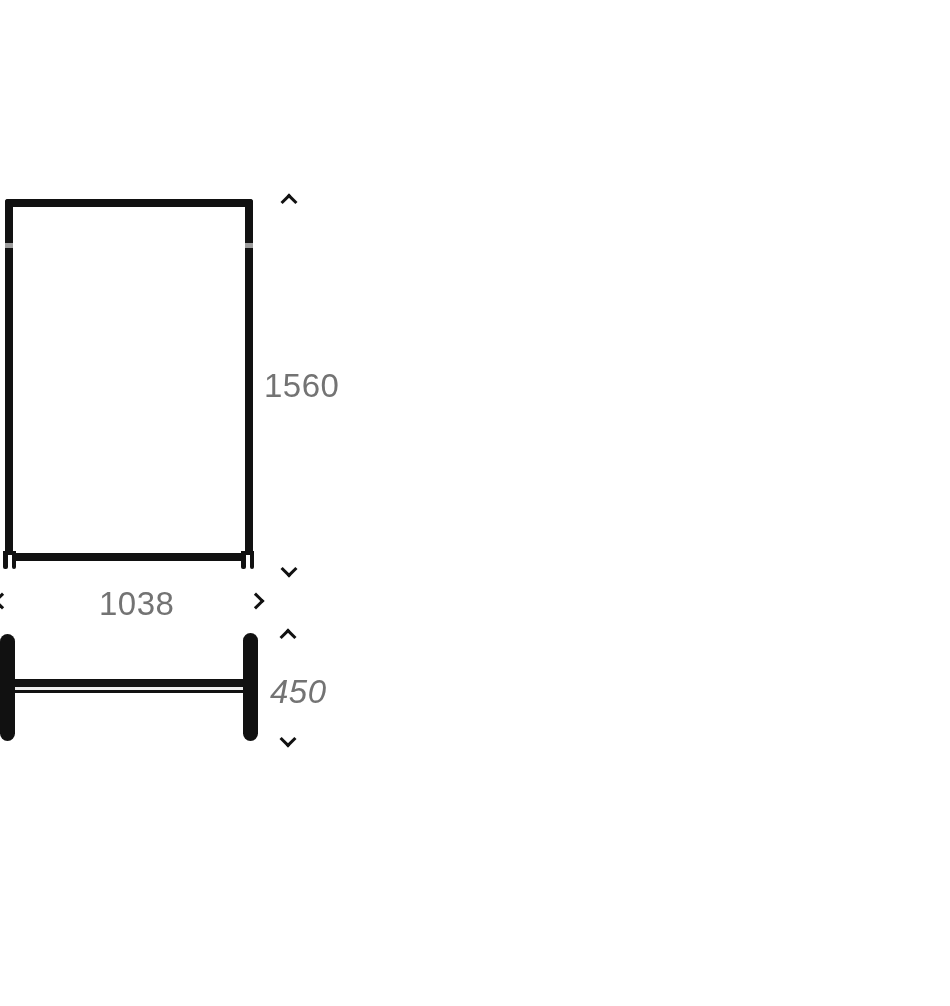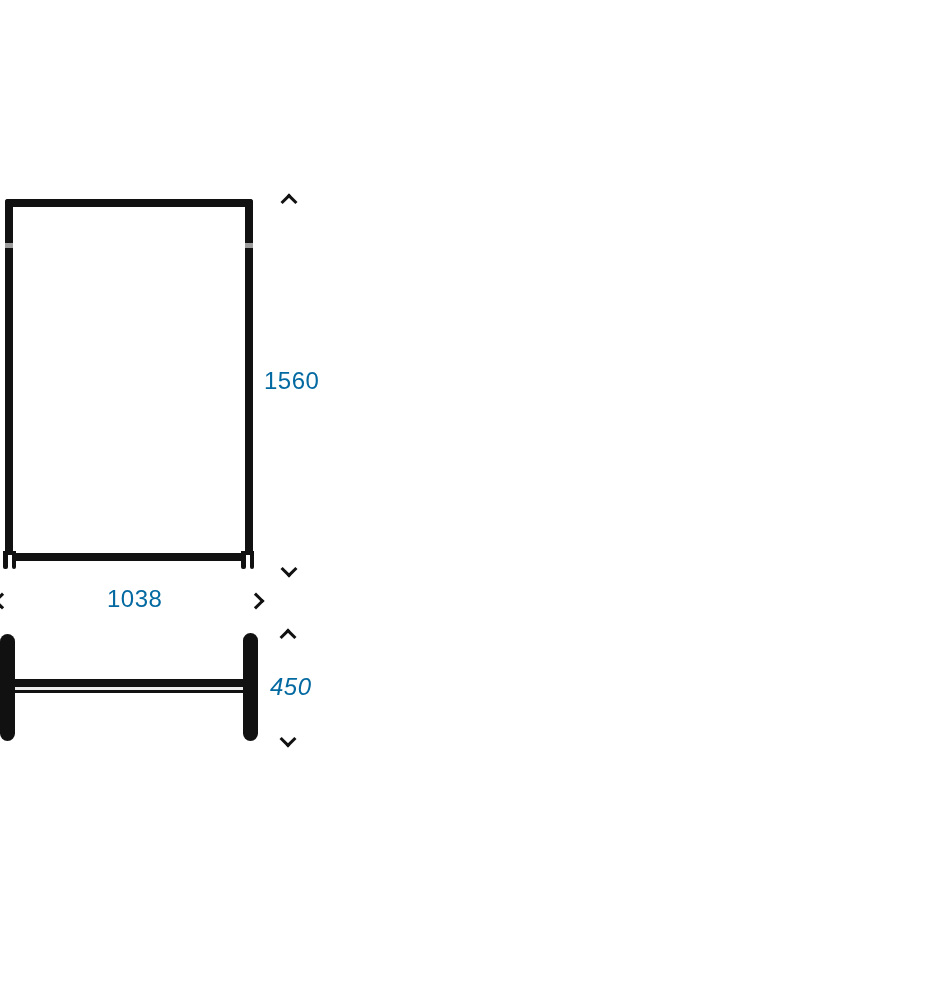--- a/index.html
+++ b/index.html
@@ -81,23 +81,23 @@
     border-top: 3px solid #111111;
     border-right: 3px solid #111111;
   }
   .chev.up    { transform: rotate(-45deg); }
   .chev.down  { transform: rotate(135deg); }
   .chev.left  { transform: rotate(-135deg); }
   .chev.right { transform: rotate(45deg); }
 
   .dim-label {
     position: absolute;
-    font-size: 24px;
+    font-size: 33px;
     line-height: 1;
-    color: #0369a1;
+    color: #737373;
     letter-spacing: 0.5px;
     white-space: nowrap;
   }
 </style>
 </head>
 <body>
 
 <div id="canvas">
 
   <div>
@@ -124,21 +124,21 @@
   </div>
 
   <div>
     <div class="chev up" style="left:283px; top:196px;"></div>
     <div class="dim-label" style="left:264px; top:369px;">1560</div>
     <div class="chev down" style="left:283px; top:563px;"></div>
   </div>
 
   <div>
     <div class="chev left" style="left:-4px;  top:595px;"></div>
-    <div class="dim-label" style="left:99px;  top:587px;margin-left:8px;">1038</div>
+    <div class="dim-label" style="left:99px;  top:587px;">1038</div>
     <div class="chev right" style="left:250px; top:595px;"></div>
   </div>
 
   <div>
     <div class="chev up" style="left:282px; top:631px;"></div>
     <div class="dim-label" style="left:270px; top:675px;font-style:italic;">450</div>
     <div class="chev down" style="left:282px; top:733px;"></div>
   </div>
 
 </div>

